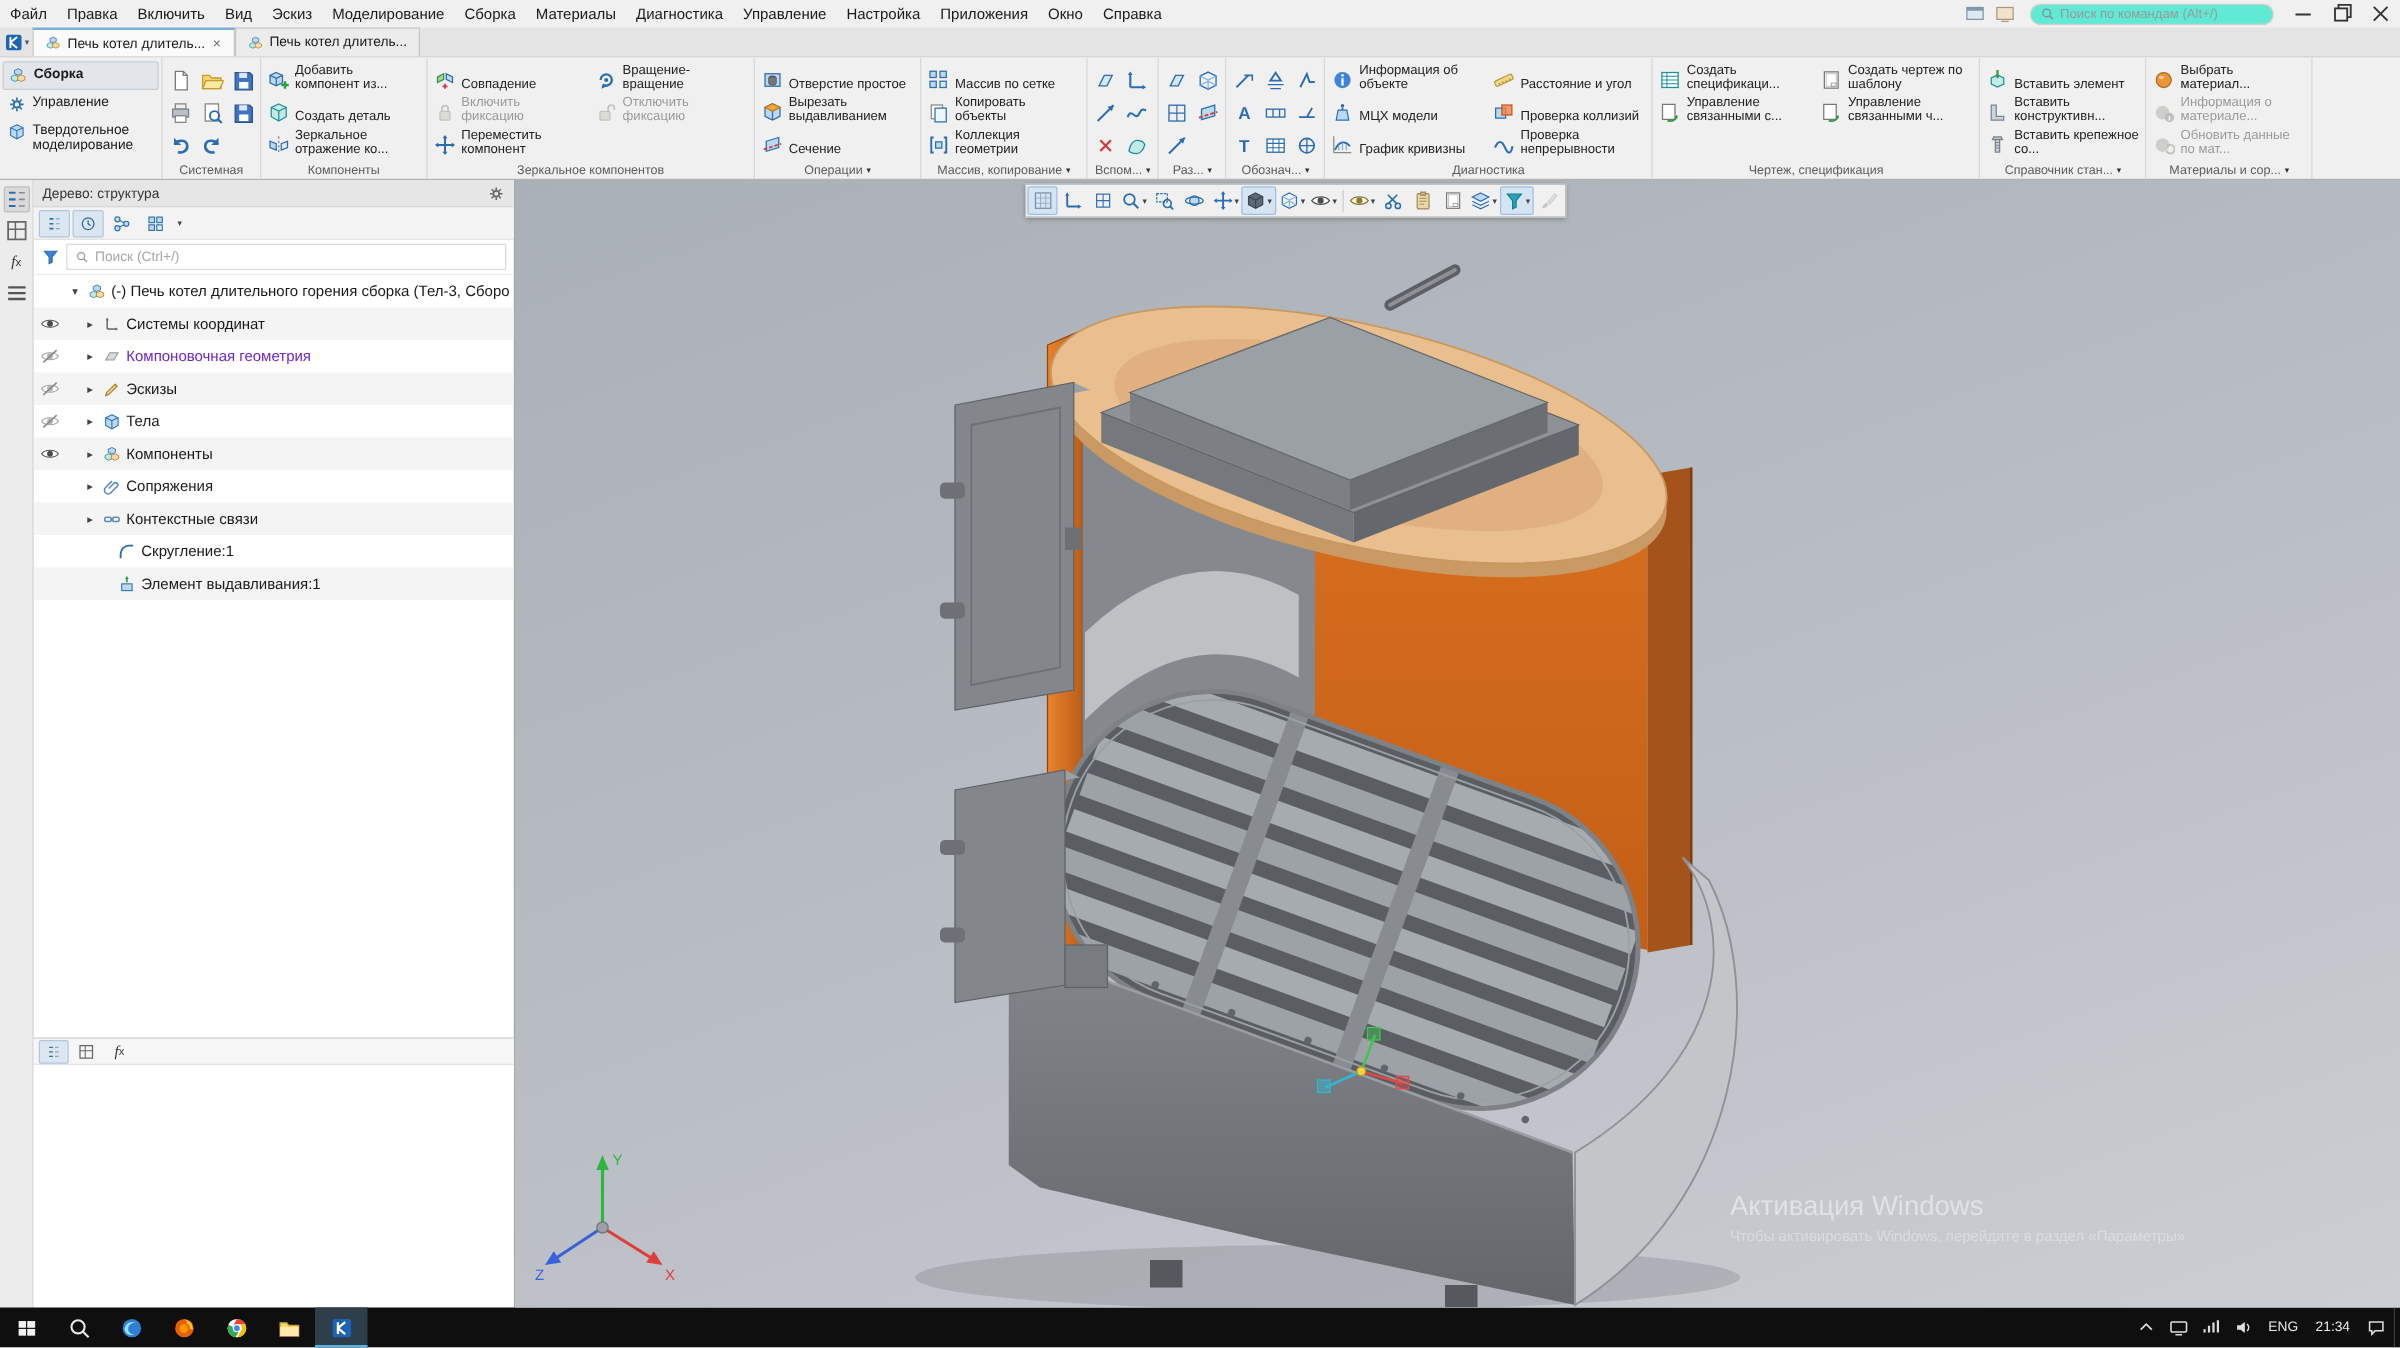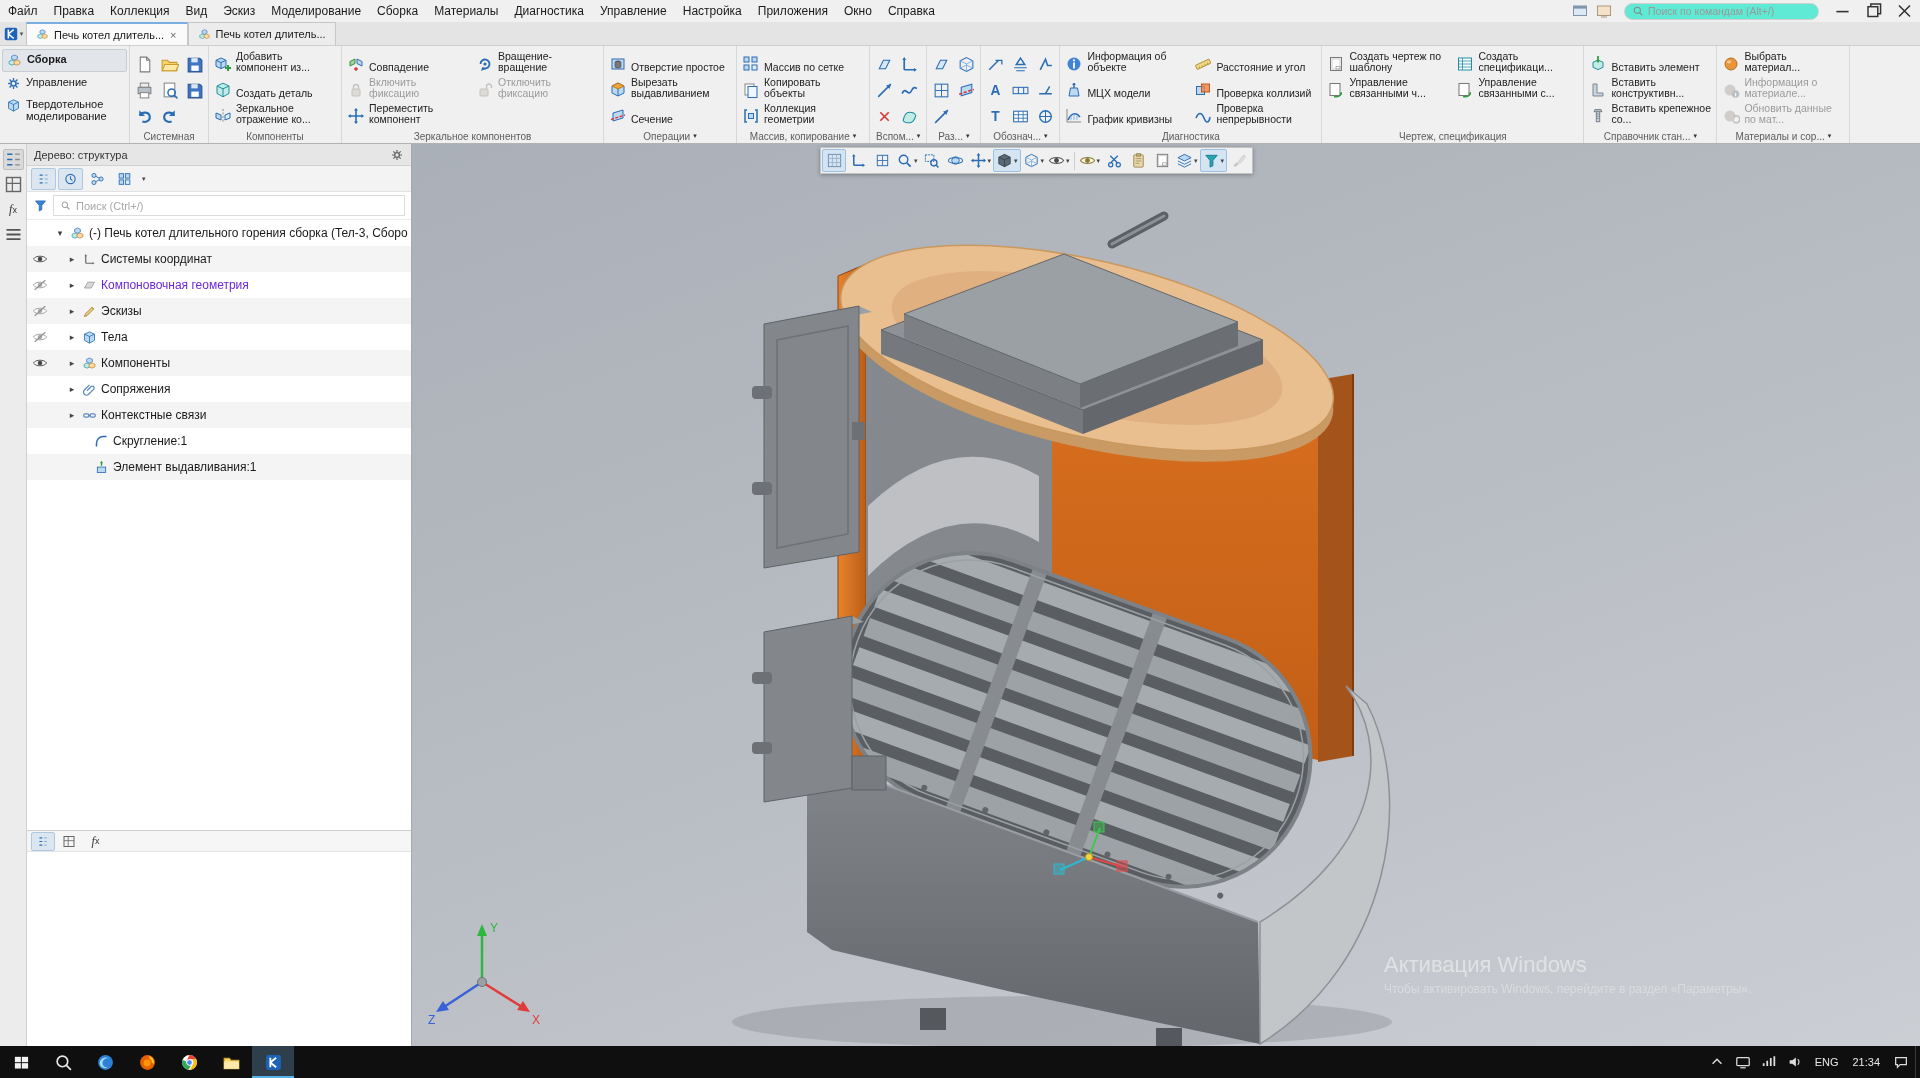--- a/index.html
+++ b/index.html
@@ -97,21 +97,21 @@
 </style>
 </head>
 <body>
 
 <div id="app">
 
   <header class="titlebar">
     <nav class="menu" id="menubar">
         <div class="menu-item">Файл</div>
         <div class="menu-item">Правка</div>
-        <div class="menu-item">Коллекция</div>
+        <div class="menu-item">Включить</div>
         <div class="menu-item">Вид</div>
         <div class="menu-item">Эскиз</div>
         <div class="menu-item">Моделирование</div>
         <div class="menu-item">Сборка</div>
         <div class="menu-item">Материалы</div>
         <div class="menu-item">Диагностика</div>
         <div class="menu-item">Управление</div>
         <div class="menu-item">Настройка</div>
         <div class="menu-item">Приложения</div>
         <div class="menu-item">Окно</div>
@@ -737,57 +737,57 @@
           <div class="rgroup-caption">
             <span>Диагностика</span>
           </div>
         </div>
         <div class="rgroup">
           <div class="rgroup-items">
             <div class="rcol">
               <div class="ritem">
                 <span class="ic" style="width:18px;height:18px">
                   <svg viewBox="0 0 18 18">
+                    <rect x="2.5" y="3" width="13" height="12" fill="#fff" stroke="#1d8fa0"></rect>
+                    <path d="M2.5 6h13M2.5 9h13M2.5 12h13M6.5 3v12" stroke="#1d8fa0" stroke-width=".8"></path>
+                  </svg>
+                </span>
+                <span class="lbl">Создать спецификаци...</span>
+              </div>
+              <div class="ritem">
+                <span class="ic" style="width:18px;height:18px">
+                  <svg viewBox="0 0 18 18">
+                    <rect x="3" y="2.5" width="10" height="12" fill="#fff" stroke="#777"></rect>
+                    <path d="M7 15.5c4 1.2 7-.8 7.5-3.8" fill="none" stroke="#2f9e3f" stroke-width="1.5"></path>
+                    <path d="M15 13.8l-.3-2.8-2.4 1.5z" fill="#2f9e3f"></path>
+                  </svg>
+                </span>
+                <span class="lbl">Управление связанными с...</span>
+              </div>
+            </div>
+            <div class="rcol">
+              <div class="ritem">
+                <span class="ic" style="width:18px;height:18px">
+                  <svg viewBox="0 0 18 18">
                     <rect x="3.5" y="2.5" width="11" height="13" fill="#fff" stroke="#777"></rect>
                     <rect x="5" y="4" width="8" height="10" fill="none" stroke="#bbb" stroke-width=".7"></rect>
                     <rect x="9" y="11.5" width="4" height="2.5" fill="none" stroke="#999" stroke-width=".7"></rect>
                   </svg>
                 </span>
                 <span class="lbl">Создать чертеж по шаблону</span>
               </div>
               <div class="ritem">
                 <span class="ic" style="width:18px;height:18px">
                   <svg viewBox="0 0 18 18">
                     <rect x="3" y="2.5" width="10" height="12" fill="#fff" stroke="#777"></rect>
                     <path d="M7 15.5c4 1.2 7-.8 7.5-3.8" fill="none" stroke="#2f9e3f" stroke-width="1.5"></path>
                     <path d="M15 13.8l-.3-2.8-2.4 1.5z" fill="#2f9e3f"></path>
                   </svg>
                 </span>
                 <span class="lbl">Управление связанными ч...</span>
-              </div>
-            </div>
-            <div class="rcol">
-              <div class="ritem">
-                <span class="ic" style="width:18px;height:18px">
-                  <svg viewBox="0 0 18 18">
-                    <rect x="2.5" y="3" width="13" height="12" fill="#fff" stroke="#1d8fa0"></rect>
-                    <path d="M2.5 6h13M2.5 9h13M2.5 12h13M6.5 3v12" stroke="#1d8fa0" stroke-width=".8"></path>
-                  </svg>
-                </span>
-                <span class="lbl">Создать спецификаци...</span>
-              </div>
-              <div class="ritem">
-                <span class="ic" style="width:18px;height:18px">
-                  <svg viewBox="0 0 18 18">
-                    <rect x="3" y="2.5" width="10" height="12" fill="#fff" stroke="#777"></rect>
-                    <path d="M7 15.5c4 1.2 7-.8 7.5-3.8" fill="none" stroke="#2f9e3f" stroke-width="1.5"></path>
-                    <path d="M15 13.8l-.3-2.8-2.4 1.5z" fill="#2f9e3f"></path>
-                  </svg>
-                </span>
-                <span class="lbl">Управление связанными с...</span>
               </div>
             </div>
           </div>
           <div class="rgroup-caption">
             <span>Чертеж, спецификация</span>
           </div>
         </div>
         <div class="rgroup">
           <div class="rgroup-items">
             <div class="rcol">

